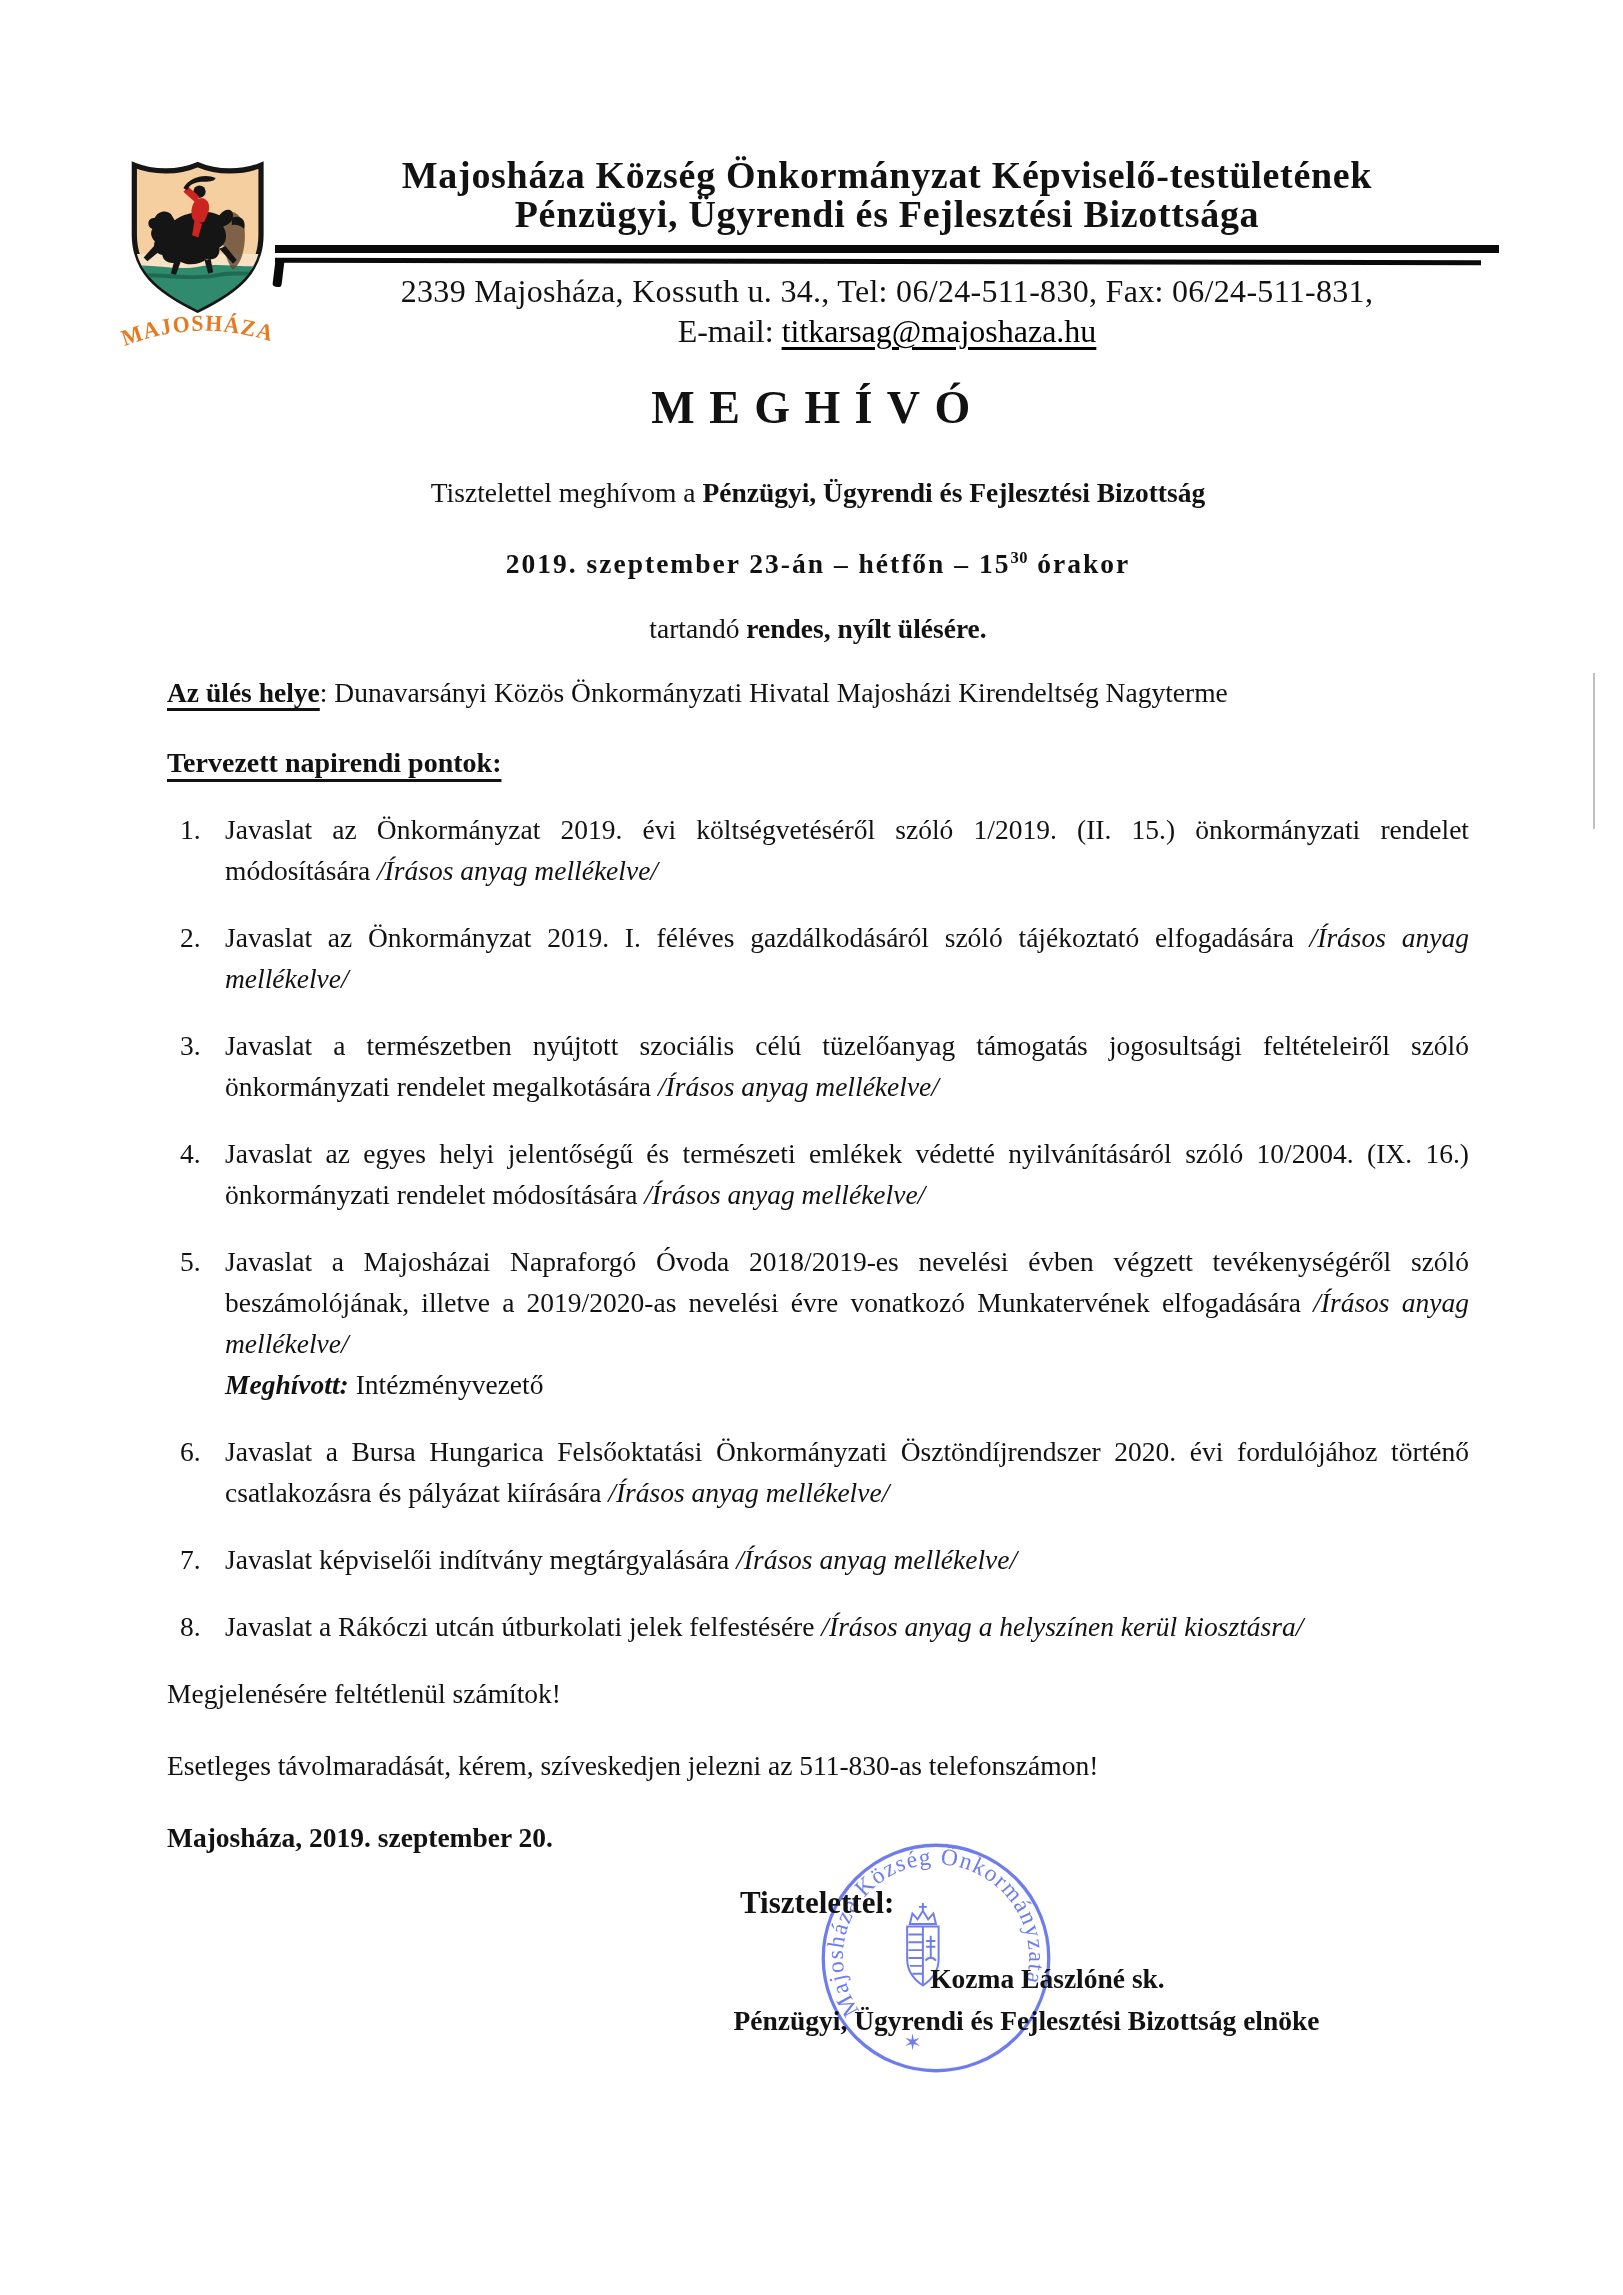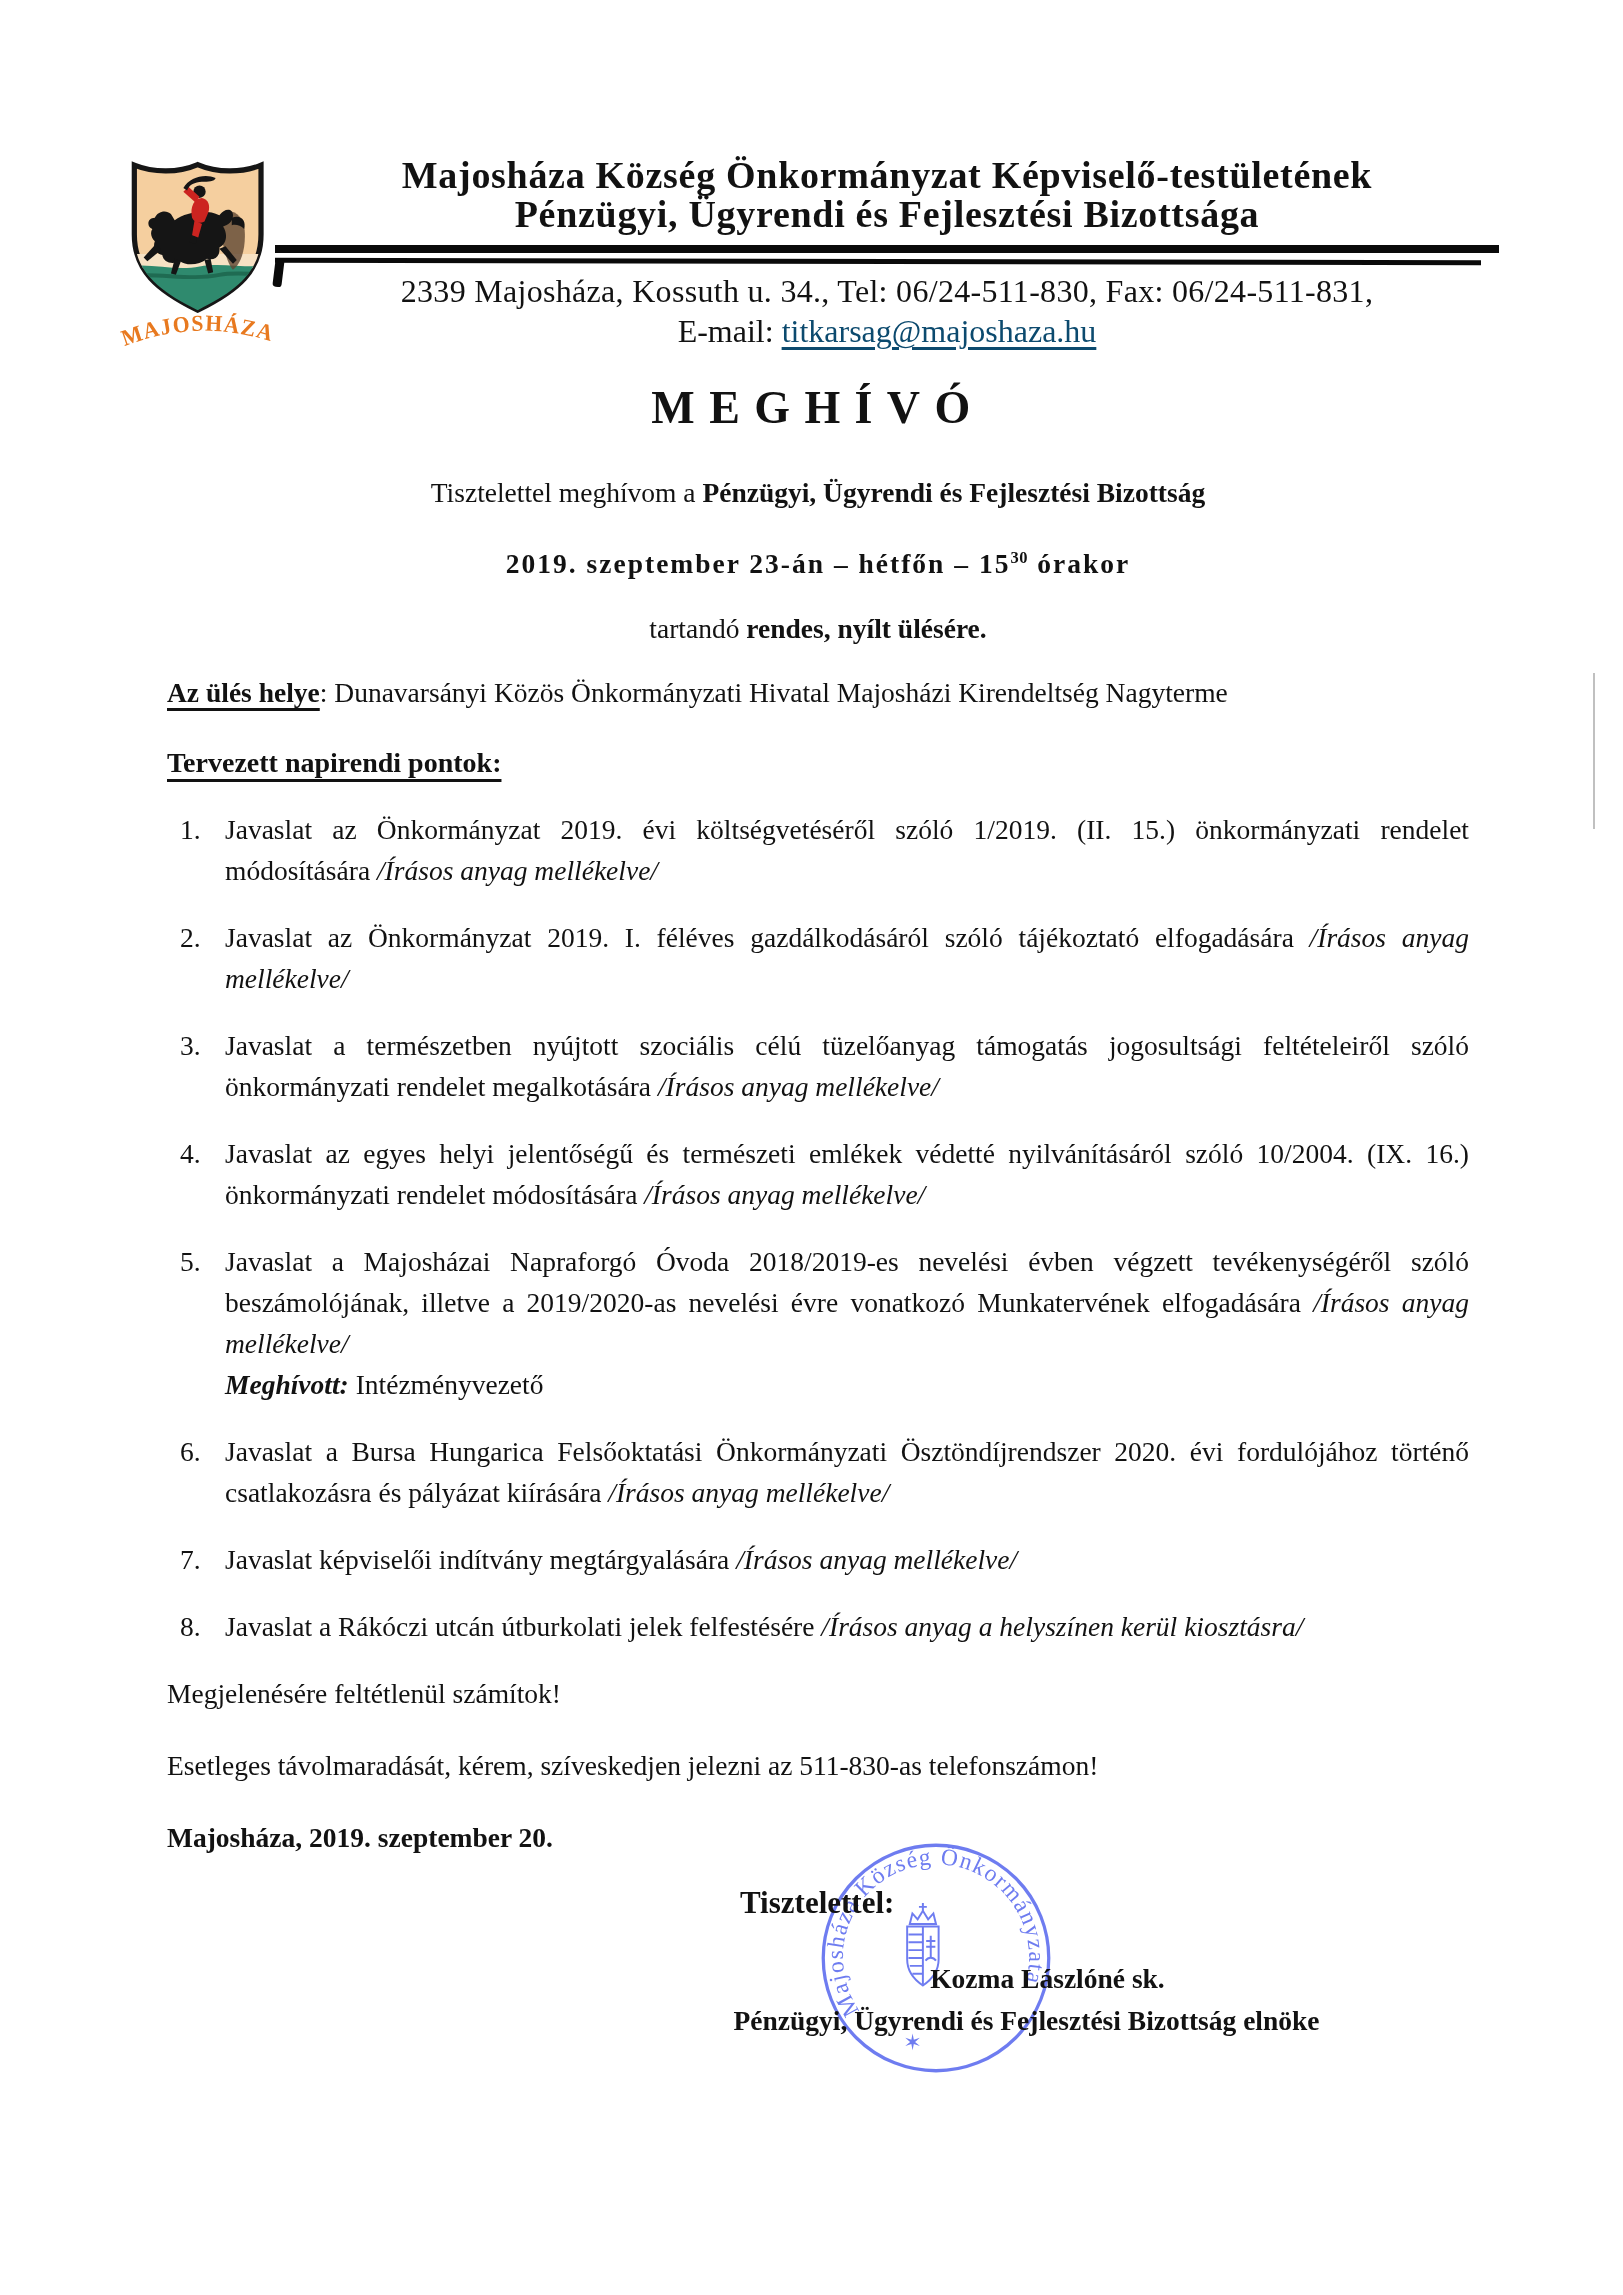--- a/index.html
+++ b/index.html
@@ -14,21 +14,21 @@
   .content{padding:156px 154px 0 167px;}
 
   
   .logo{position:absolute;left:118px;top:156px;width:160px;height:196px;}
   .header-block{margin-left:108px;width:1224px;text-align:center;}
   .org-line{font-weight:bold;font-size:38px;line-height:39px;letter-spacing:0.7px;}
   .rule-thick{height:8.5px;background:#0a0a0a;margin-top:10.5px;}
   .rule-thin{height:5.2px;background:#0a0a0a;margin-top:5.9px;width:98.5%;transform:rotate(0.12deg);}
   .address-line{font-size:32px;line-height:39px;margin-top:7.9px;letter-spacing:0.3px;}
   .email-line{font-size:32px;line-height:39px;margin-top:1.3px;}
-  .email-link{color:#0c4a6e;text-decoration-thickness:2.6px;text-underline-offset:4.6px;}
+  .email-link{color:#000000;text-decoration-thickness:2.6px;text-underline-offset:4.6px;}
 
   
   .doc-title{
     text-align:center;font-weight:bold;font-size:46px;
     letter-spacing:14.4px;margin:30px 0 38px;
   }
   .centered{text-align:center;}
   p.line{font-size:27.5px;line-height:41px;margin:0 0 23.6px;}
   .date-line{font-weight:bold;font-size:29px;letter-spacing:2px;}
   .date-line sup{font-size:60%;vertical-align:super;letter-spacing:0.7px;}

